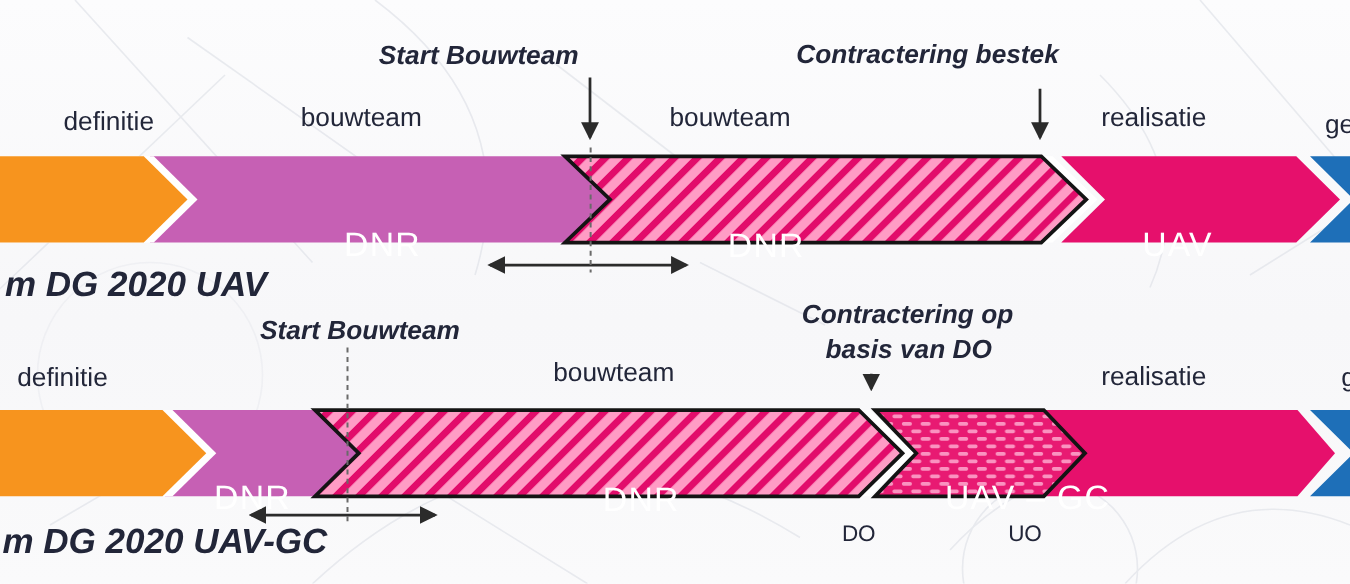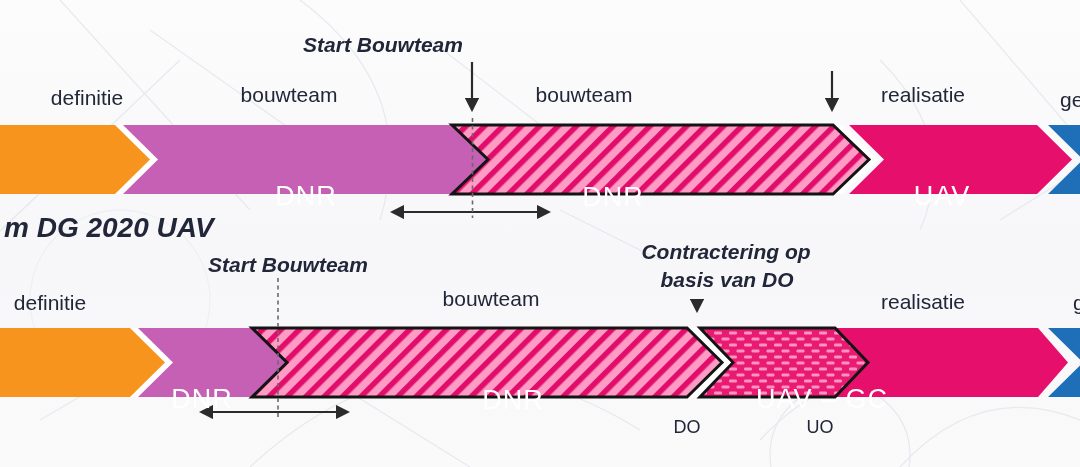--- a/index.html
+++ b/index.html
@@ -89,20 +89,21 @@
         <line x1="201" y1="412" x2="348" y2="412" marker-start="url(#ah)" marker-end="url(#ah)"></line>
       </g>
       <line x1="278" y1="278" x2="278" y2="420" stroke="#6a6a6a" stroke-width="1.6" stroke-dasharray="4 3.5"></line>
     </g>
   </svg>
 
   <div class="lbl phase" style="left:87px;top:98px">definitie</div>
   <div class="lbl phase" style="left:289px;top:95px">bouwteam</div>
   <div class="lbl annot" style="left:383px;top:45px">Start Bouwteam</div>
   <div class="lbl phase" style="left:584px;top:95px">bouwteam</div>
+  <div class="lbl annot" style="left:742px;top:44px">Contractering bestek</div>
   <div class="lbl phase" style="left:923px;top:95px">realisatie</div>
   <div class="lbl phase left-anchor" style="left:1060px;top:100px">ge</div>
 
   <div class="lbl barlabel" style="left:306px;top:160px">DNR</div>
   <div class="lbl barlabel" style="left:613px;top:161px">DNR</div>
   <div class="lbl barlabel" style="left:942px;top:160px">UAV</div>
 
   <div class="lbl caption left-anchor" style="left:4px;top:228px">m DG 2020 UAV</div>
 
   <div class="lbl phase" style="left:50px;top:303px">definitie</div>
@@ -113,14 +114,15 @@
   <div class="lbl phase" style="left:923px;top:302px">realisatie</div>
   <div class="lbl phase left-anchor" style="left:1073px;top:303px">g</div>
 
   <div class="lbl barlabel" style="left:202px;top:363px">DNR</div>
   <div class="lbl barlabel" style="left:513px;top:364px">DNR</div>
   <div class="lbl barlabel" style="left:822px;top:363px">UAV – GC</div>
 
   <div class="lbl small-phase" style="left:687px;top:427px">DO</div>
   <div class="lbl small-phase" style="left:820px;top:427px">UO</div>
 
+  <div class="lbl caption left-anchor" style="left:2px;top:433px">m DG 2020 UAV-GC</div>
 
 </div>
 
 </body></html>

